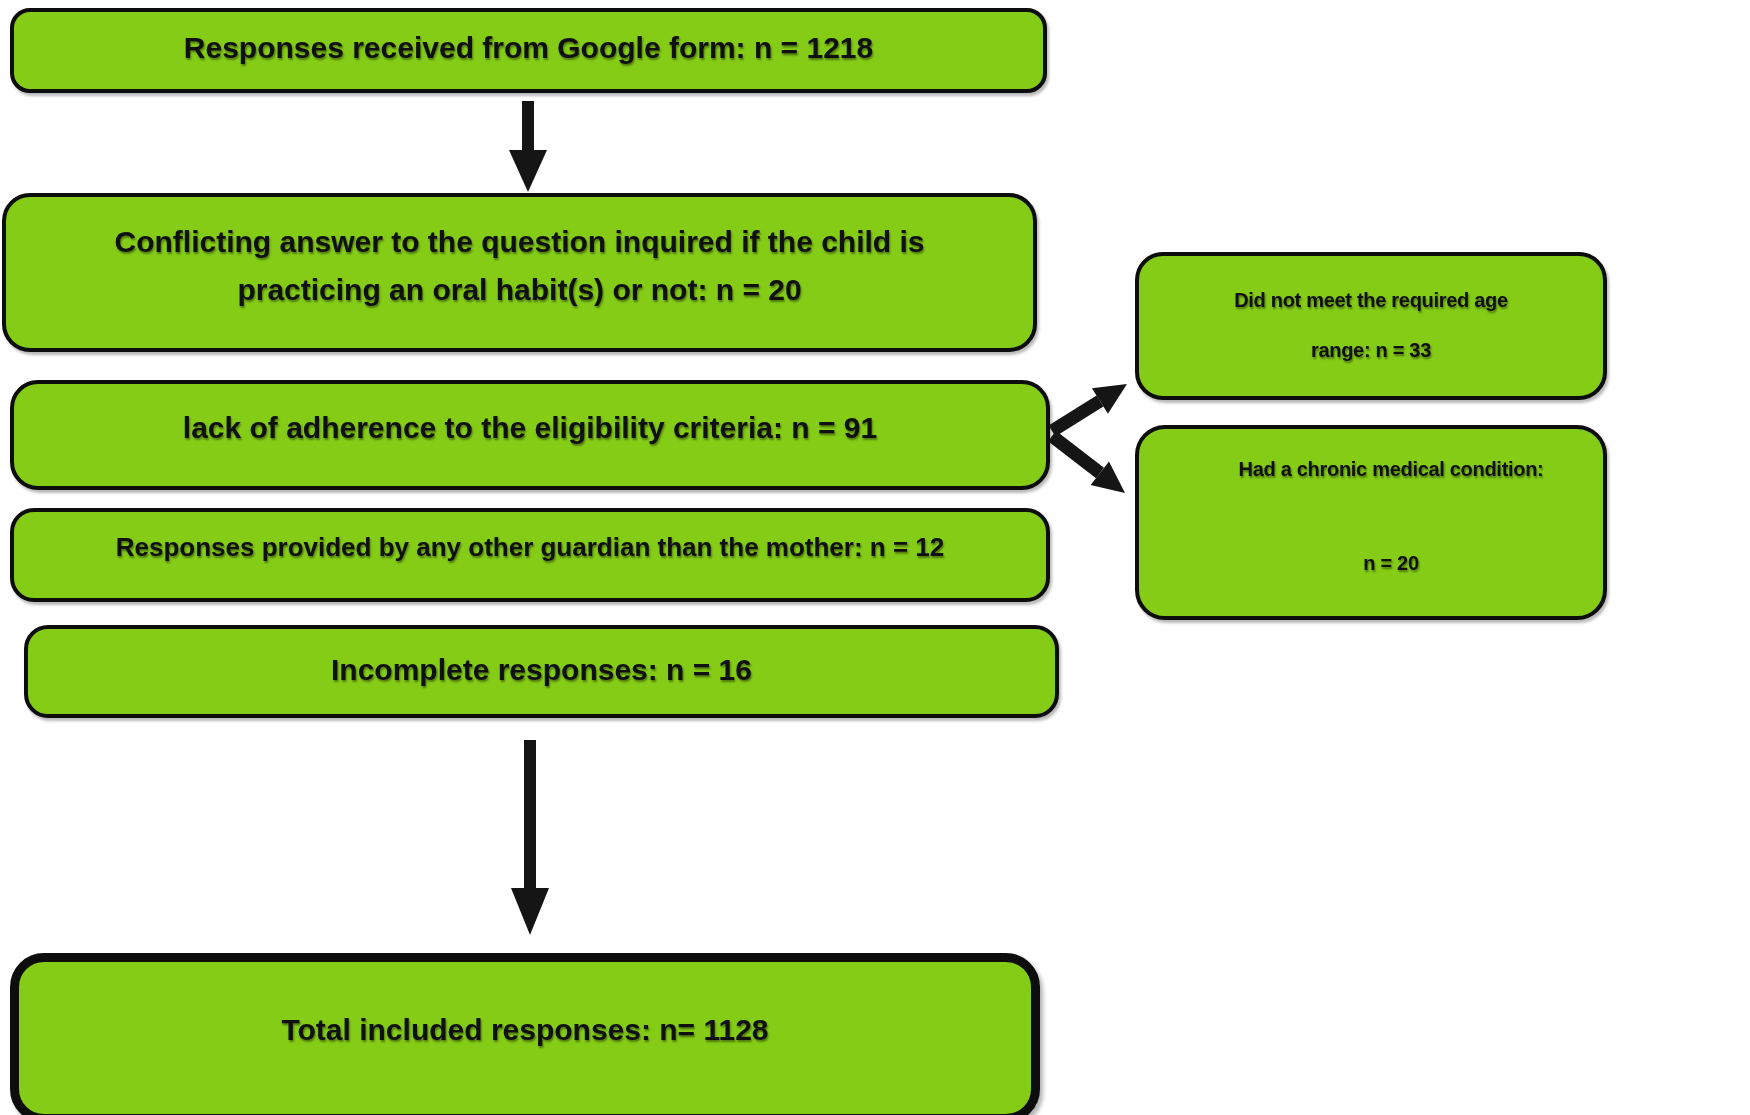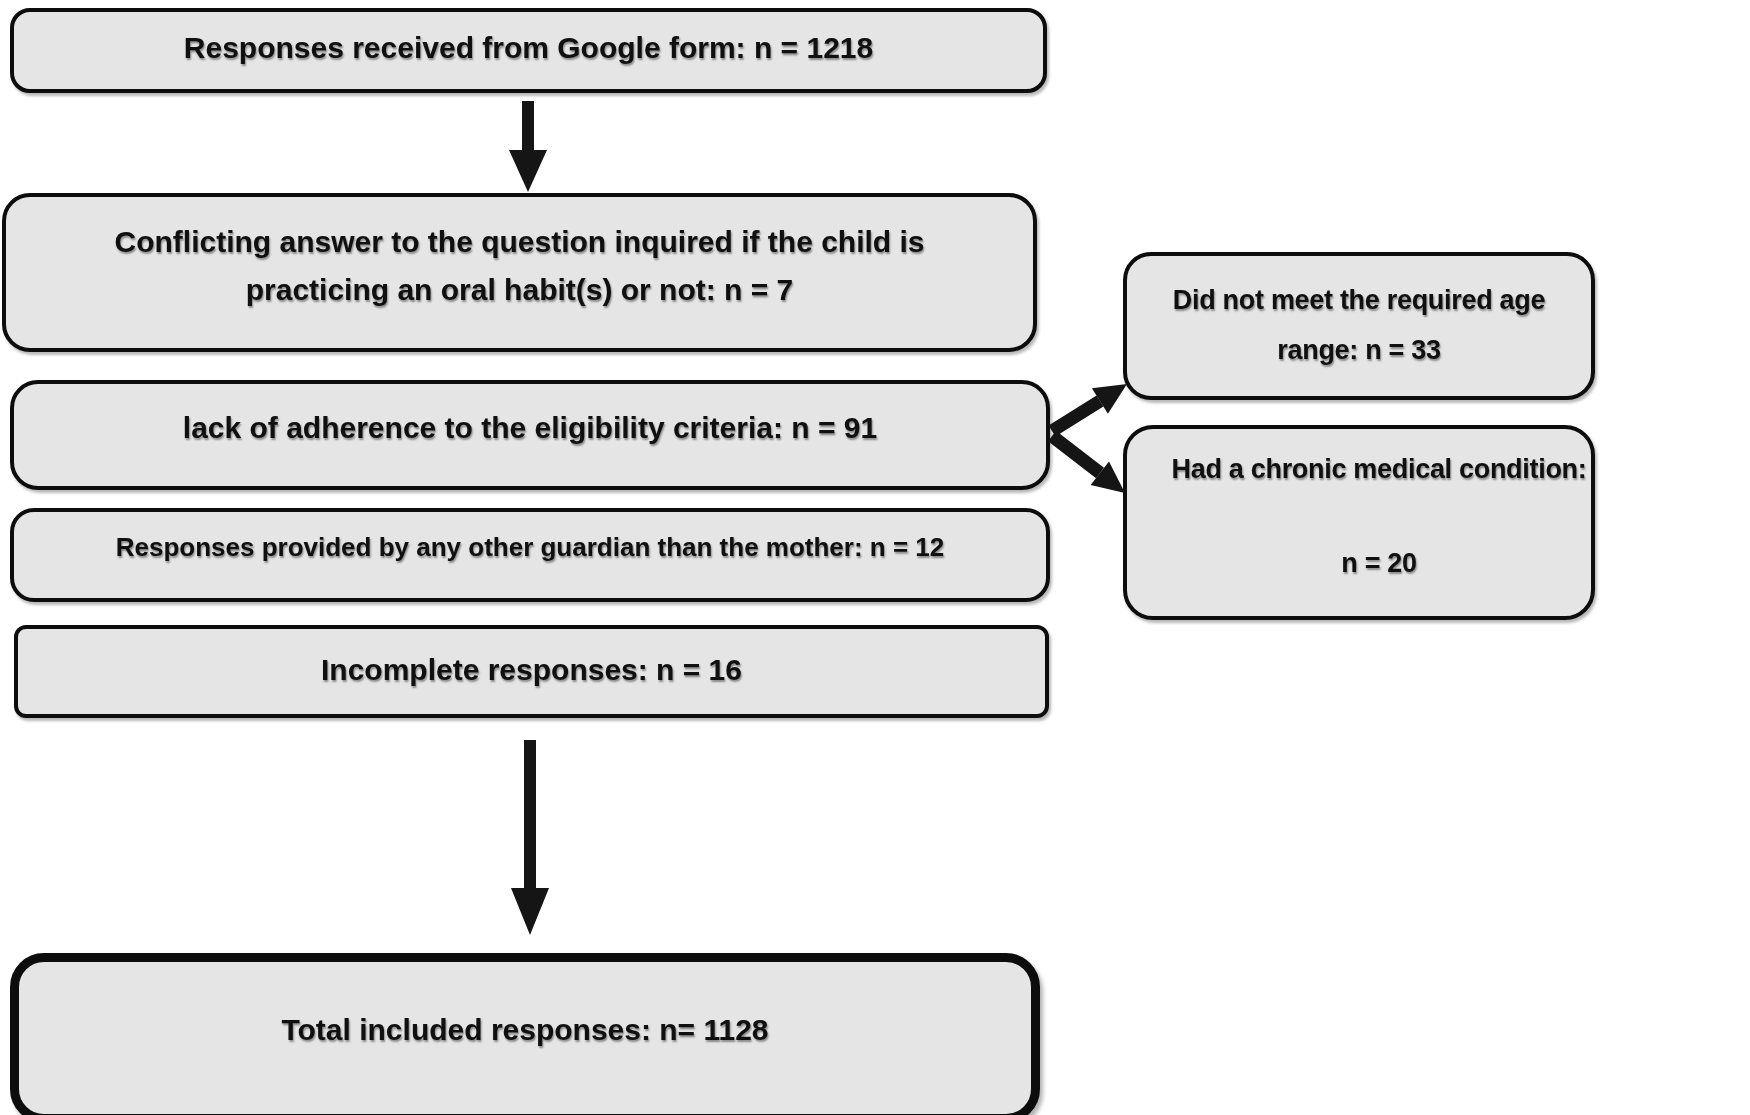--- a/index.html
+++ b/index.html
@@ -12,69 +12,69 @@
     width: 1750px;
     height: 1115px;
     background: #ffffff;
     font-family: "Liberation Sans", sans-serif;
     color: #101010;
     overflow: hidden;
   }
   .node {
     position: absolute;
     box-sizing: border-box;
-    background: #e5e5e5;
+    background: #84cc16;
     border: 4px solid #0d0d0d;
     border-radius: 28px;
     display: flex;
     flex-direction: column;
     align-items: center;
     justify-content: center;
     text-align: center;
     font-weight: bold;
     box-shadow: 2px 3px 3px rgba(0,0,0,0.28);
   }
   .node .line {
     white-space: nowrap;
     text-shadow: 1px 2px 2px rgba(0,0,0,0.40);
   }
   .fs30 { font-size: 30px; line-height: 48px; }
   .fs26 { font-size: 26px; line-height: 40px; }
-  .fs27 { font-size: 27px; line-height: 50px; letter-spacing: -0.3px; }
+  .fs27 { font-size: 20px; line-height: 50px; letter-spacing: -0.3px; margin-left: 12px; }
   #arrow-layer {
     position: absolute;
     left: 0; top: 0;
     width: 1750px;
     height: 1115px;
     pointer-events: none;
   }
 </style>
 </head>
 <body>
 
 <div id="canvas">
 
   <div class="node fs30" style="left:10px; top:8px; width:1037px; height:85px; border-radius:20px; padding-bottom:6px;">
     <div class="line">Responses received from Google form: n = 1218</div>
   </div>
 
   <div class="node fs30" style="left:2px; top:193px; width:1035px; height:159px; padding-bottom:14px;">
     <div class="line">Conflicting answer to the question inquired if the child is</div>
-    <div class="line">practicing an oral habit(s) or not: n = 7</div>
+    <div class="line">practicing an oral habit(s) or not: n = 20</div>
   </div>
 
   <div class="node fs30" style="left:10px; top:380px; width:1040px; height:110px; padding-bottom:14px;">
     <div class="line">lack of adherence to the eligibility criteria: n = 91</div>
   </div>
 
   <div class="node fs26" style="left:10px; top:508px; width:1040px; height:94px; border-radius:24px; padding-bottom:16px;">
     <div class="line">Responses provided by any other guardian than the mother: n = 12</div>
   </div>
 
-  <div class="node fs30" style="left:14px; top:625px; width:1035px; height:93px; border-radius:12px; padding-bottom:4px;">
+  <div class="node fs30" style="left:24px; top:625px; width:1035px; height:93px; border-radius:24px; padding-bottom:4px;">
     <div class="line">Incomplete responses: n = 16</div>
   </div>
 
   <div class="node fs30" style="left:10px; top:953px; width:1030px; height:170px; border-width:9px; border-radius:34px; padding-bottom:16px; box-shadow:3px 4px 4px rgba(0,0,0,0.30);">
     <div class="line">Total included responses: n= 1128</div>
   </div>
 
   <div class="node fs27" style="left:1123px; top:252px; width:472px; height:148px; padding-bottom:2px;">
     <div class="line">Did not meet the required age</div>
     <div class="line">range: n = 33</div>

